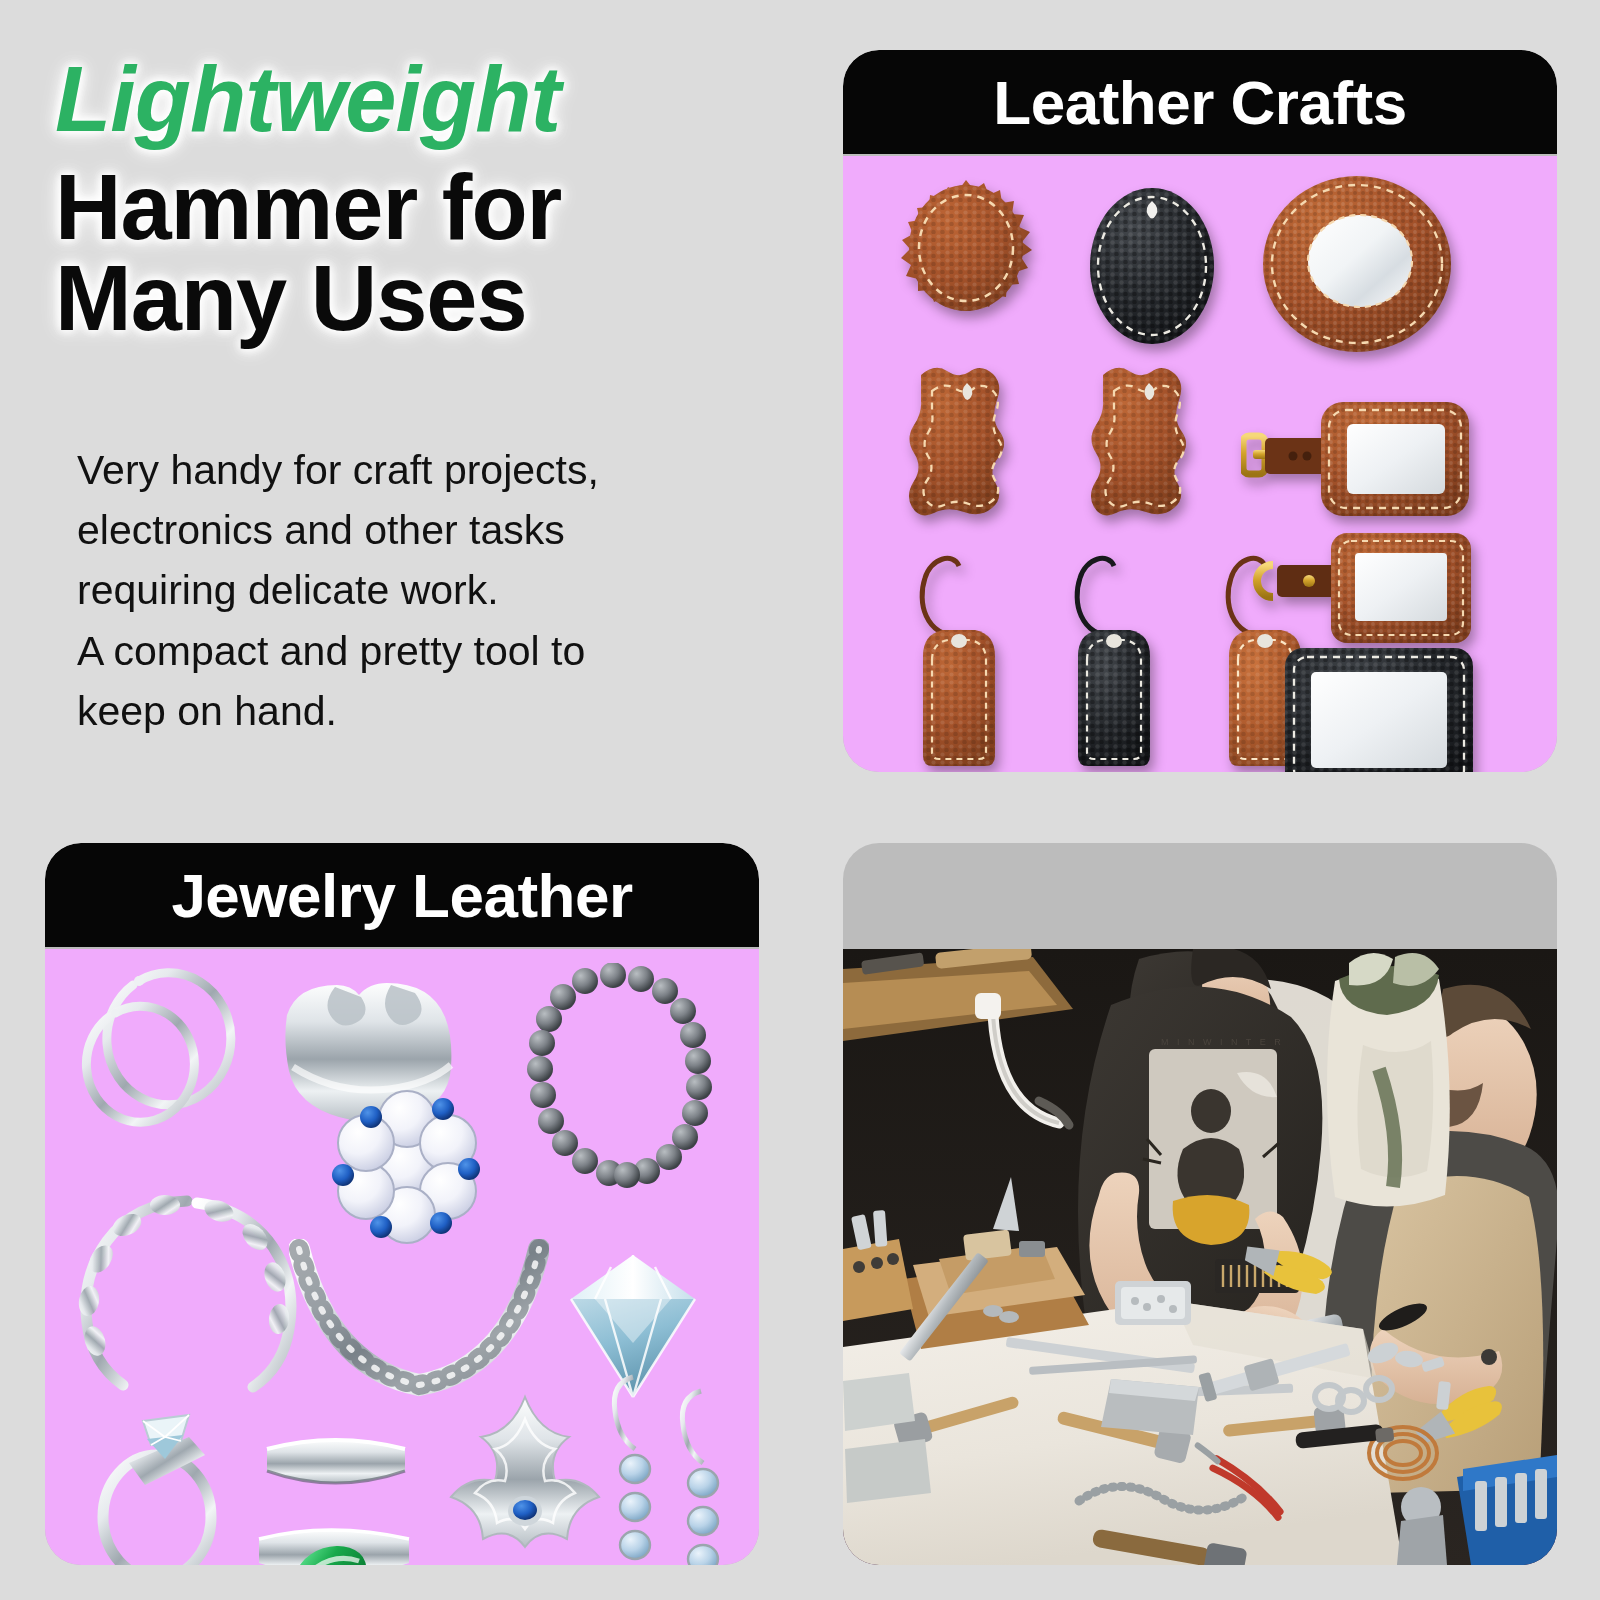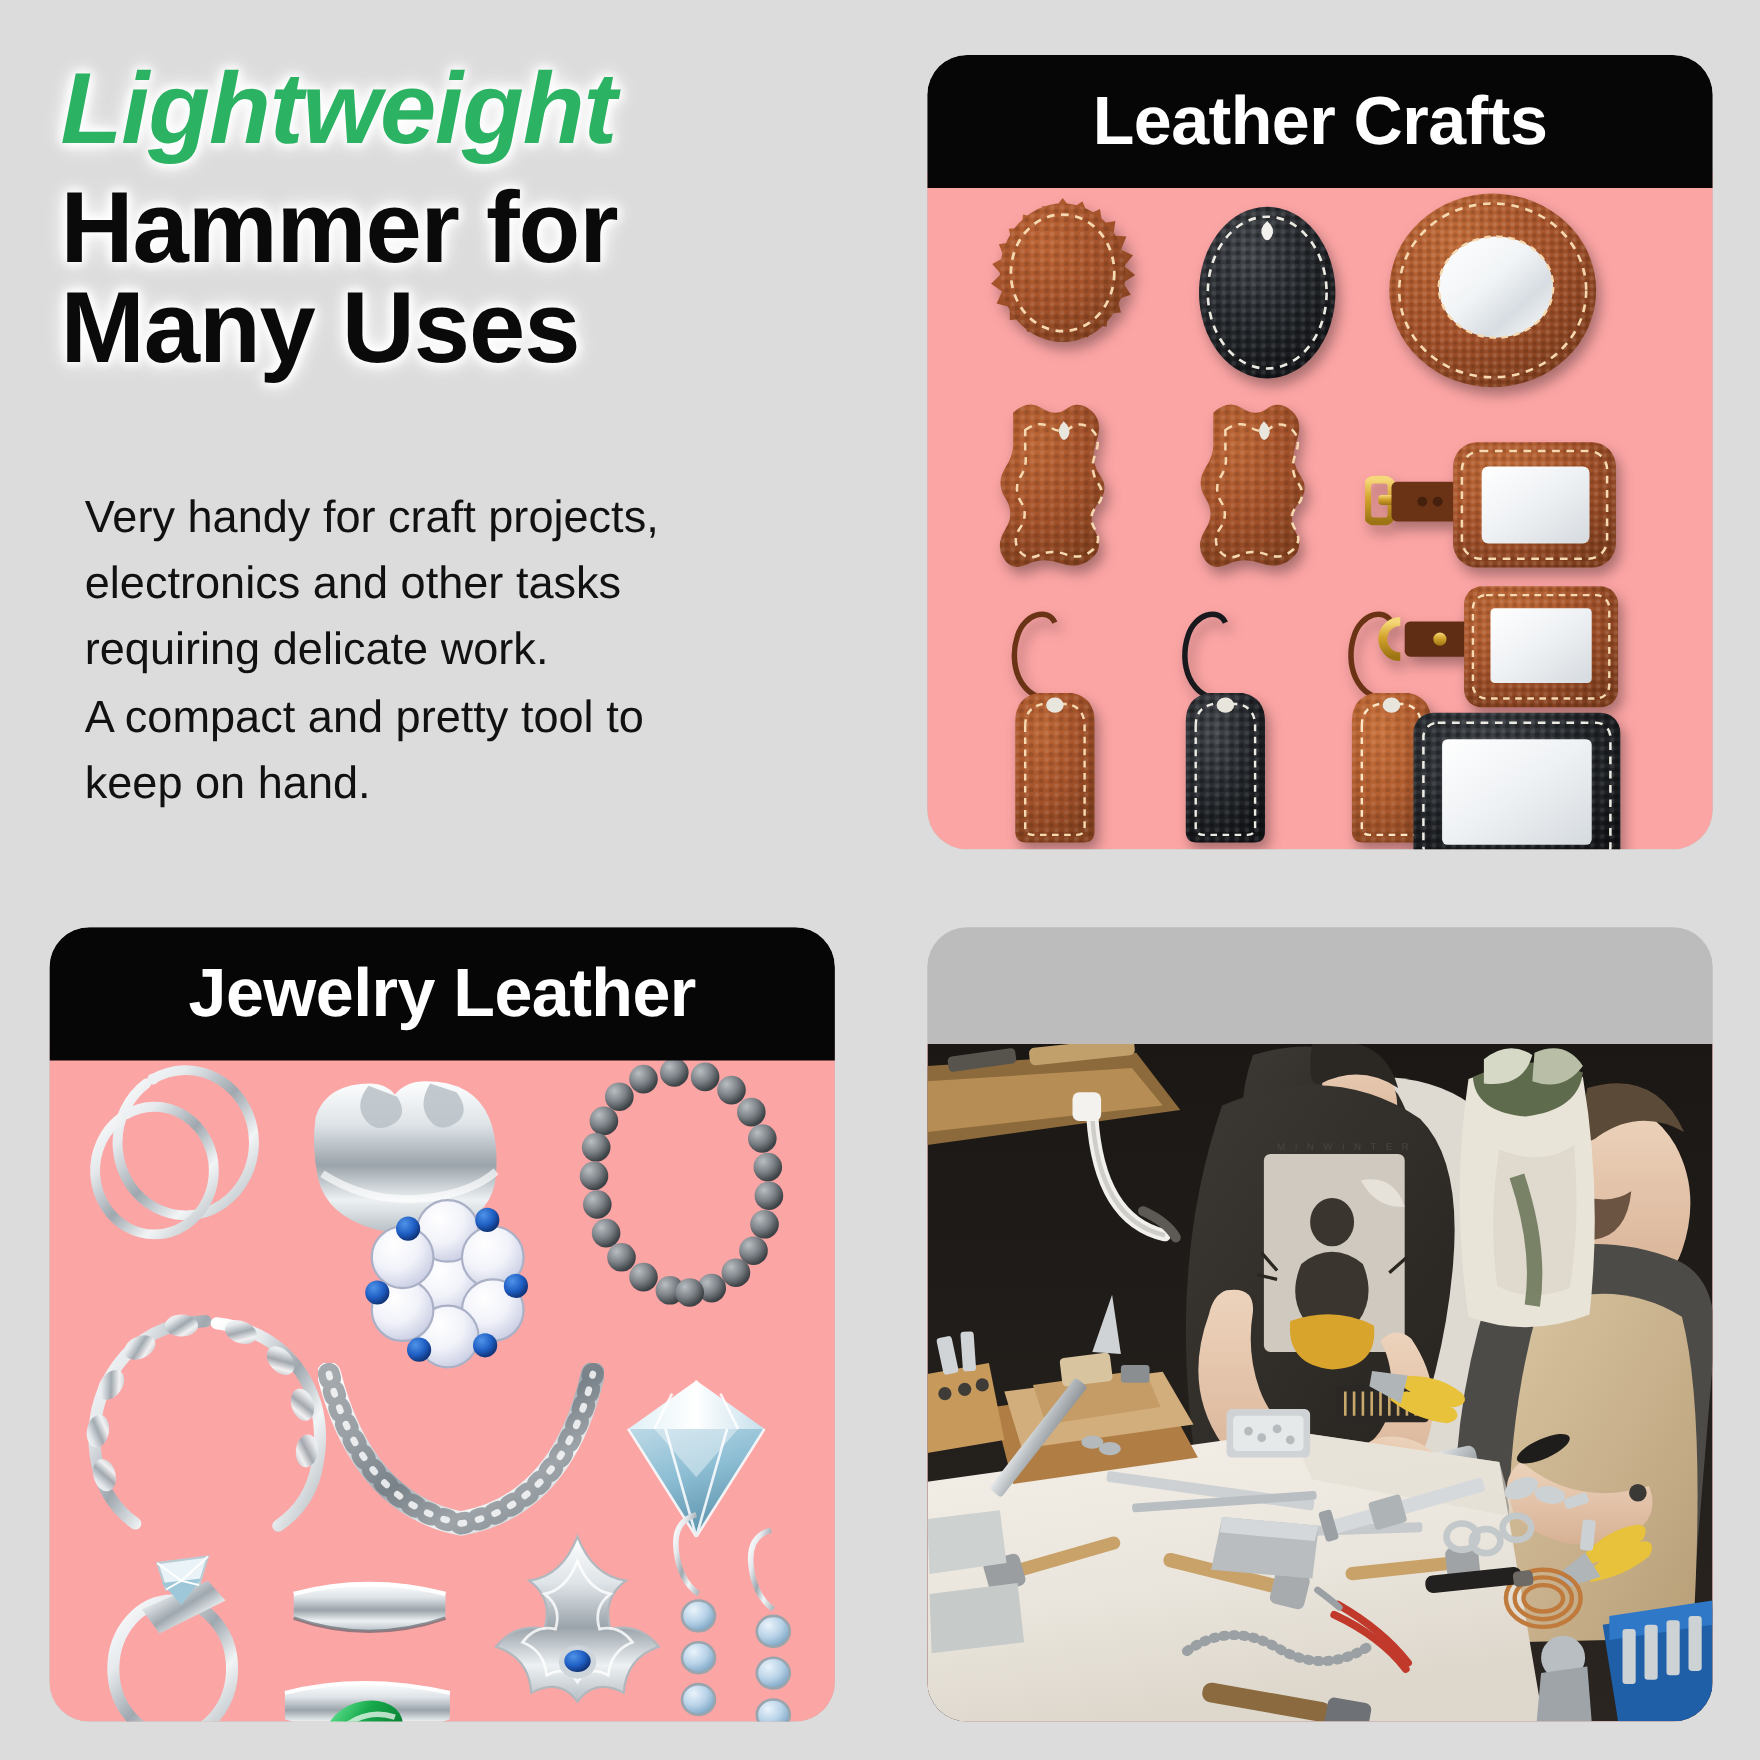--- a/index.html
+++ b/index.html
@@ -32,32 +32,32 @@
     font-size: 41px; line-height: 1.47; color: #111;
   }
   .body-copy p + p { margin-top: 0; }
 
   
   .panel {
     position: absolute; border-radius: 36px; overflow: hidden;
     background: #bcbcbc;
   }
   .panel-header {
-    position: absolute; left: 0; top: 0; width: 100%; height: 121px;
+    position: absolute; left: 0; top: 0; width: 100%; height: 104px;
     background: #060606; border-radius: 36px 36px 0 0;
     display: flex; align-items: center; justify-content: center;
     z-index: 5;
   }
   .panel-title {
     color: #fff; font-weight: 700; font-size: 62px; letter-spacing: -0.5px;
     white-space: nowrap;
   }
   .panel-body {
     position: absolute; left: 0; top: 106px; right: 0; bottom: 0;
-    background: #fca5a5;
+    background: #f0abfc;
   }
 
   #panel-leather { left: 843px; top: 50px; width: 714px; height: 722px; }
   #panel-jewelry { left: 45px;  top: 843px; width: 714px; height: 722px; }
   #panel-projects{ left: 843px; top: 843px; width: 714px; height: 722px; }
 
   
   .art { position: absolute; }
   .shadow-soft { filter: drop-shadow(4px 7px 6px rgba(0,0,0,0.33)); }
 

